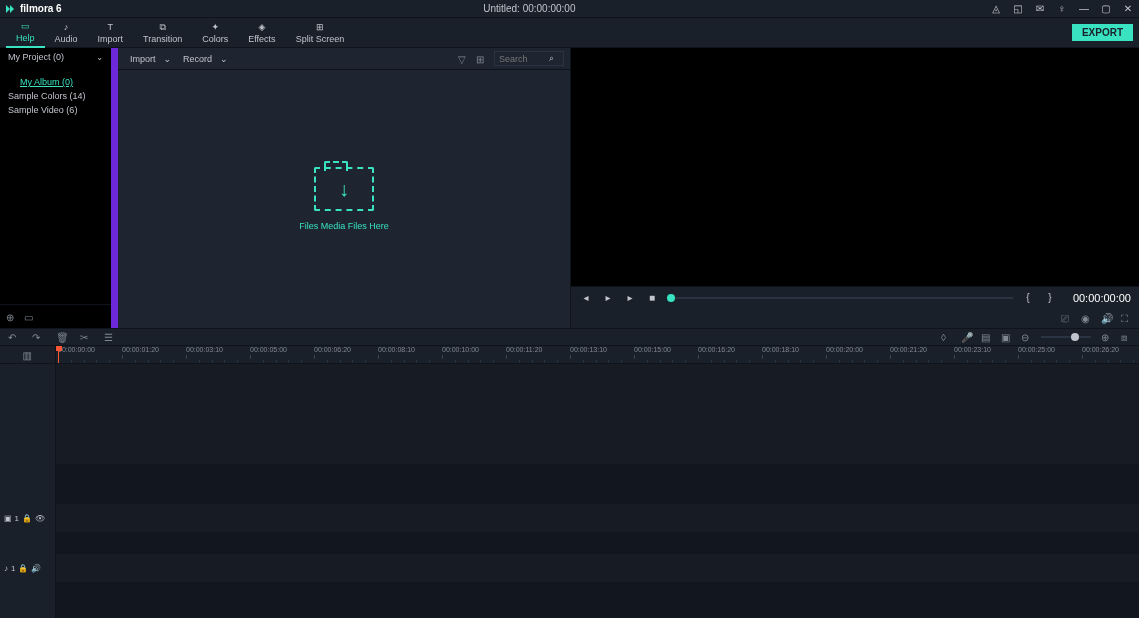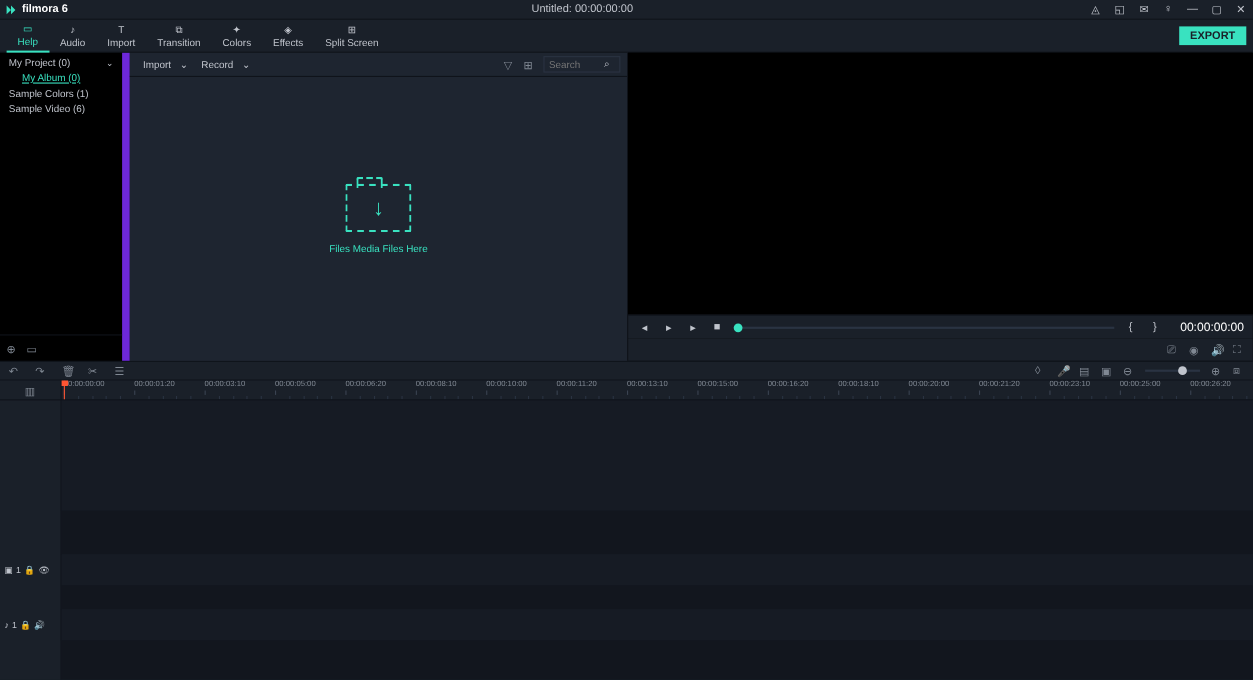--- a/index.html
+++ b/index.html
@@ -24,21 +24,21 @@
 .tabs-right { margin-left: auto; }
 .export-btn { background: #39e2c0; color: #1a2029; padding: 3px 10px; font-size: 10px; font-weight: bold; cursor: pointer; border: none; }
 
 
 .main { display: flex; height: 280px; }
 
 
 .sidebar { width: 118px; background: #000000; border-right: 7px solid #6d28d9; display: flex; flex-direction: column; }
 .sidebar-tree { flex: 1; padding: 2px 0; }
 .tree-item { padding: 2px 8px; font-size: 9px; cursor: pointer; display: flex; align-items: center; }
-.tree-item.sub { padding-left: 20px; color: #39e2c0; text-decoration: underline; }
+.tree-item.sub { padding-left: 20px; color: #39e2c0; text-decoration: underline; margin-top: 11px; }
 .tree-chevron { margin-left: auto; font-size: 8px; }
 .sidebar-bottom { height: 24px; border-top: 1px solid #0f131a; display: flex; align-items: center; padding: 0 6px; gap: 8px; }
 
 
 .media-panel { flex: 1; background: #1e2530; border-right: 1px solid #0f131a; display: flex; flex-direction: column; }
 .media-toolbar { height: 22px; display: flex; align-items: center; padding: 0 6px; gap: 0; border-bottom: 1px solid #0f131a; }
 .media-dd { display: flex; align-items: center; gap: 8px; padding: 2px 6px; font-size: 9px; cursor: pointer; }
 .media-toolbar-right { margin-left: auto; display: flex; align-items: center; gap: 8px; }
 .search-box { display: flex; align-items: center; border: 1px solid #2a3342; padding: 1px 4px; width: 70px; }
 .search-input { background: transparent; border: none; color: #808893; font-size: 9px; width: 50px; outline: none; }
@@ -151,21 +151,21 @@
   <div class="sidebar">
     <div class="sidebar-tree">
       <div class="tree-item">
         <span>My Project (0)</span>
         <span class="tree-chevron">⌄</span>
       </div>
       <div class="tree-item sub">
         <span>My Album (0)</span>
       </div>
       <div class="tree-item">
-        <span>Sample Colors (1)</span>
+        <span>Sample Colors (14)</span>
       </div>
       <div class="tree-item">
         <span>Sample Video (6)</span>
       </div>
     </div>
     <div class="sidebar-bottom">
       <span class="icon-sm">⊕</span>
       <span class="icon-sm">▭</span>
     </div>
   </div>

